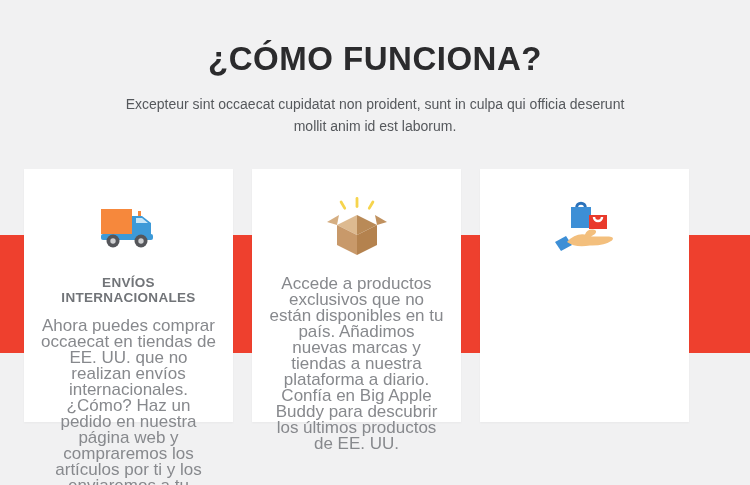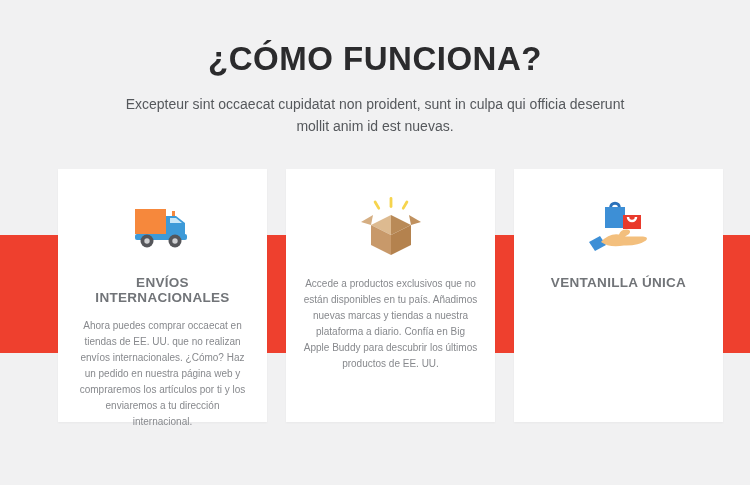--- a/index.html
+++ b/index.html
@@ -33,21 +33,21 @@
     top: 235px;
     left: 0;
     width: 750px;
     height: 118px;
     background: #ee402e;
     z-index: 0;
   }
   .cards {
     position: absolute;
     top: 169px;
-    left: 58px;
+    left: 24px;
     width: 666px;
     display: flex;
     gap: 19px;
     z-index: 1;
     align-items: flex-end;
   }
   .card {
     width: 209px;
     height: 253px;
     background: #ffffff;
@@ -63,33 +63,33 @@
   }
   .card-title {
     margin-top: 12px;
     font-size: 13.5px;
     font-weight: 700;
     letter-spacing: 0.3px;
     color: #717478;
   }
   .card-body {
     margin-top: 13px;
-    font-size: 10px;
+    font-size: 17px;
     line-height: 16px;
     color: #87898d;
   }
 </style>
 </head>
 <body>
 
 <div class="page">
 
   <div class="header">
     <h1 class="page-title">¿CÓMO FUNCIONA?</h1>
-    <p class="page-subtitle">Excepteur sint occaecat cupidatat non proident, sunt in culpa qui officia deserunt mollit anim id est nuevas.</p>
+    <p class="page-subtitle">Excepteur sint occaecat cupidatat non proident, sunt in culpa qui officia deserunt mollit anim id est laborum.</p>
   </div>
 
   <div class="accent-band"></div>
 
   <div class="cards">
 
     <div class="card">
       <div class="card-icon">
         <svg width="58" height="46" viewBox="0 0 58 46" aria-hidden="true">
           <rect x="1" y="6" width="31" height="25" fill="#f6883c"></rect>
@@ -128,17 +128,16 @@
       <div class="card-icon">
         <svg width="64" height="56" viewBox="0 0 64 56" aria-hidden="true">
           <path d="M23.5 10 C23.5 3.5, 32.5 3.5, 32.5 10" stroke="#2a71ba" stroke-width="3" fill="none"></path>
           <rect x="18" y="9" width="20" height="21" fill="#3d8fd6"></rect>
           <rect x="36" y="17" width="18" height="14" fill="#e93a2c"></rect>
           <path d="M41 19 a4 4 0 0 0 8 0" stroke="#ffffff" stroke-width="2.5" fill="none"></path>
           <polygon points="2,44 13,38 19,47 8,53" fill="#3d8fd6"></polygon>
           <path d="M14 44 Q22 35 32 36.5 Q34 31 40 31.5 Q45 32 42 36 L38 38.5 L56 38.5 Q62 39 59 42.5 Q51 48 37 47.5 Q22 50 14 44 Z" fill="#f3bf7d"></path>
         </svg>
       </div>
-      <div class="card-title">VENTANILLA ÚNICA</div>
     </div>
 
   </div>
 </div>
 
 </body></html>

